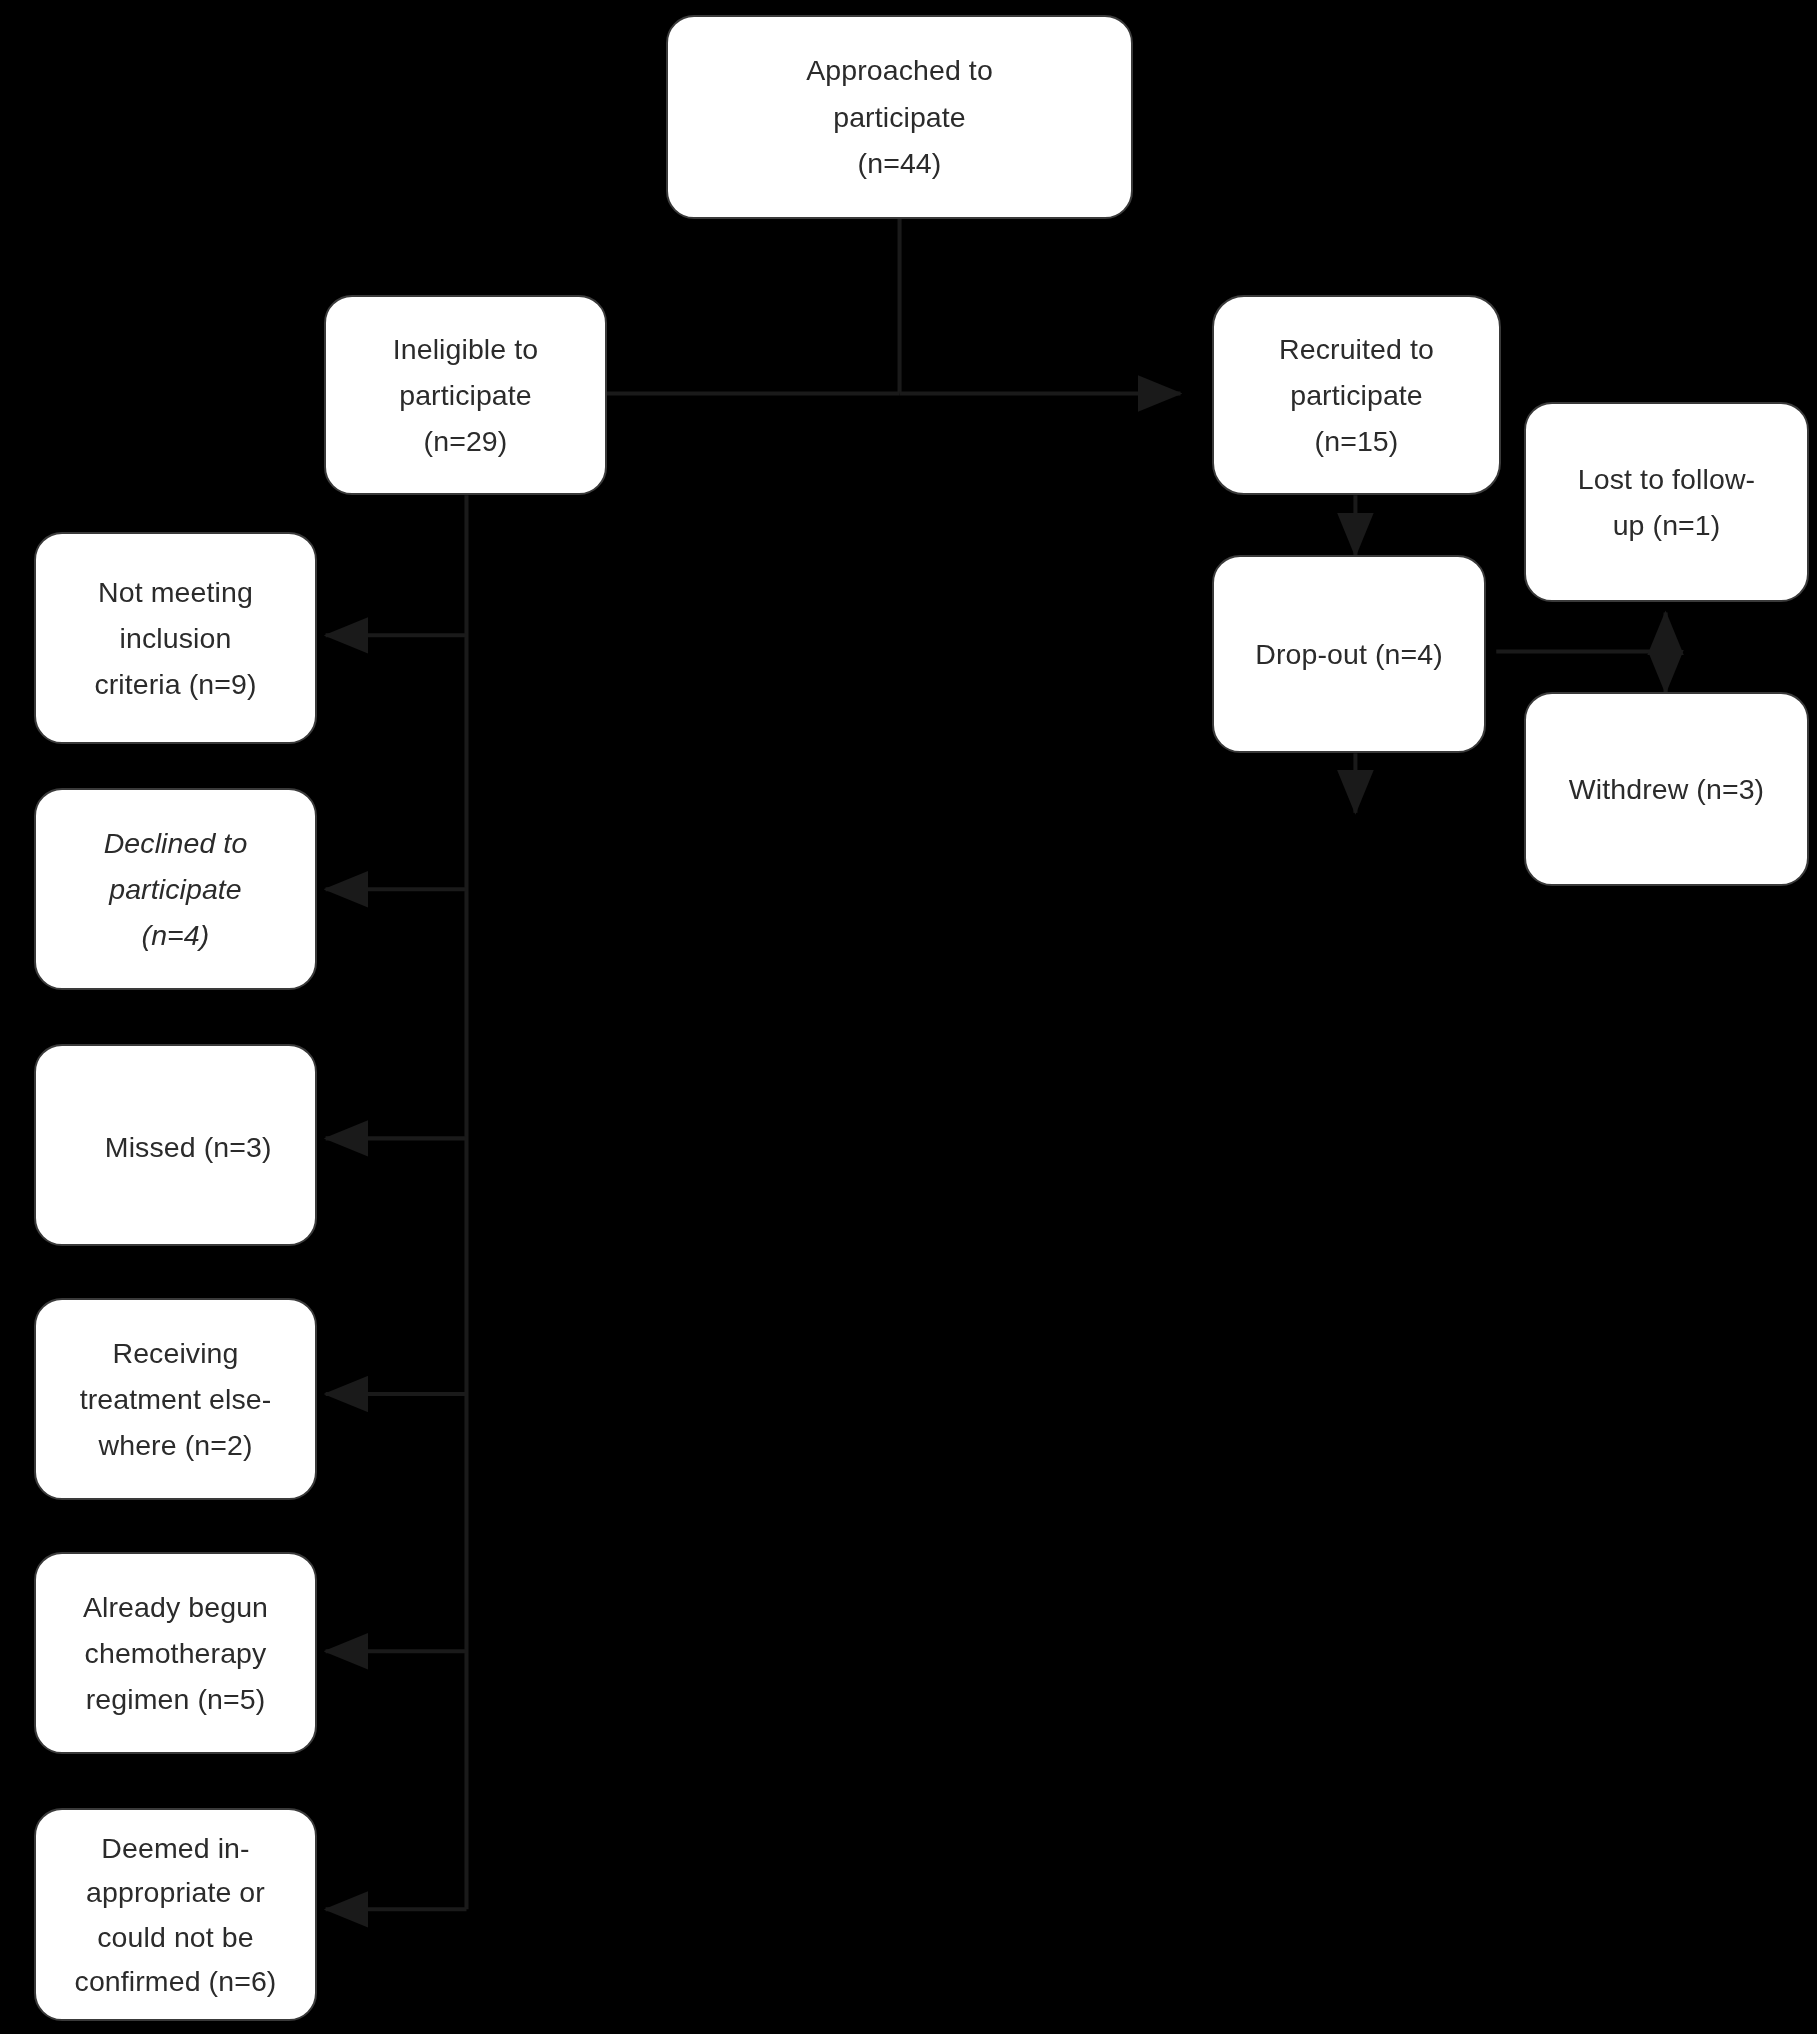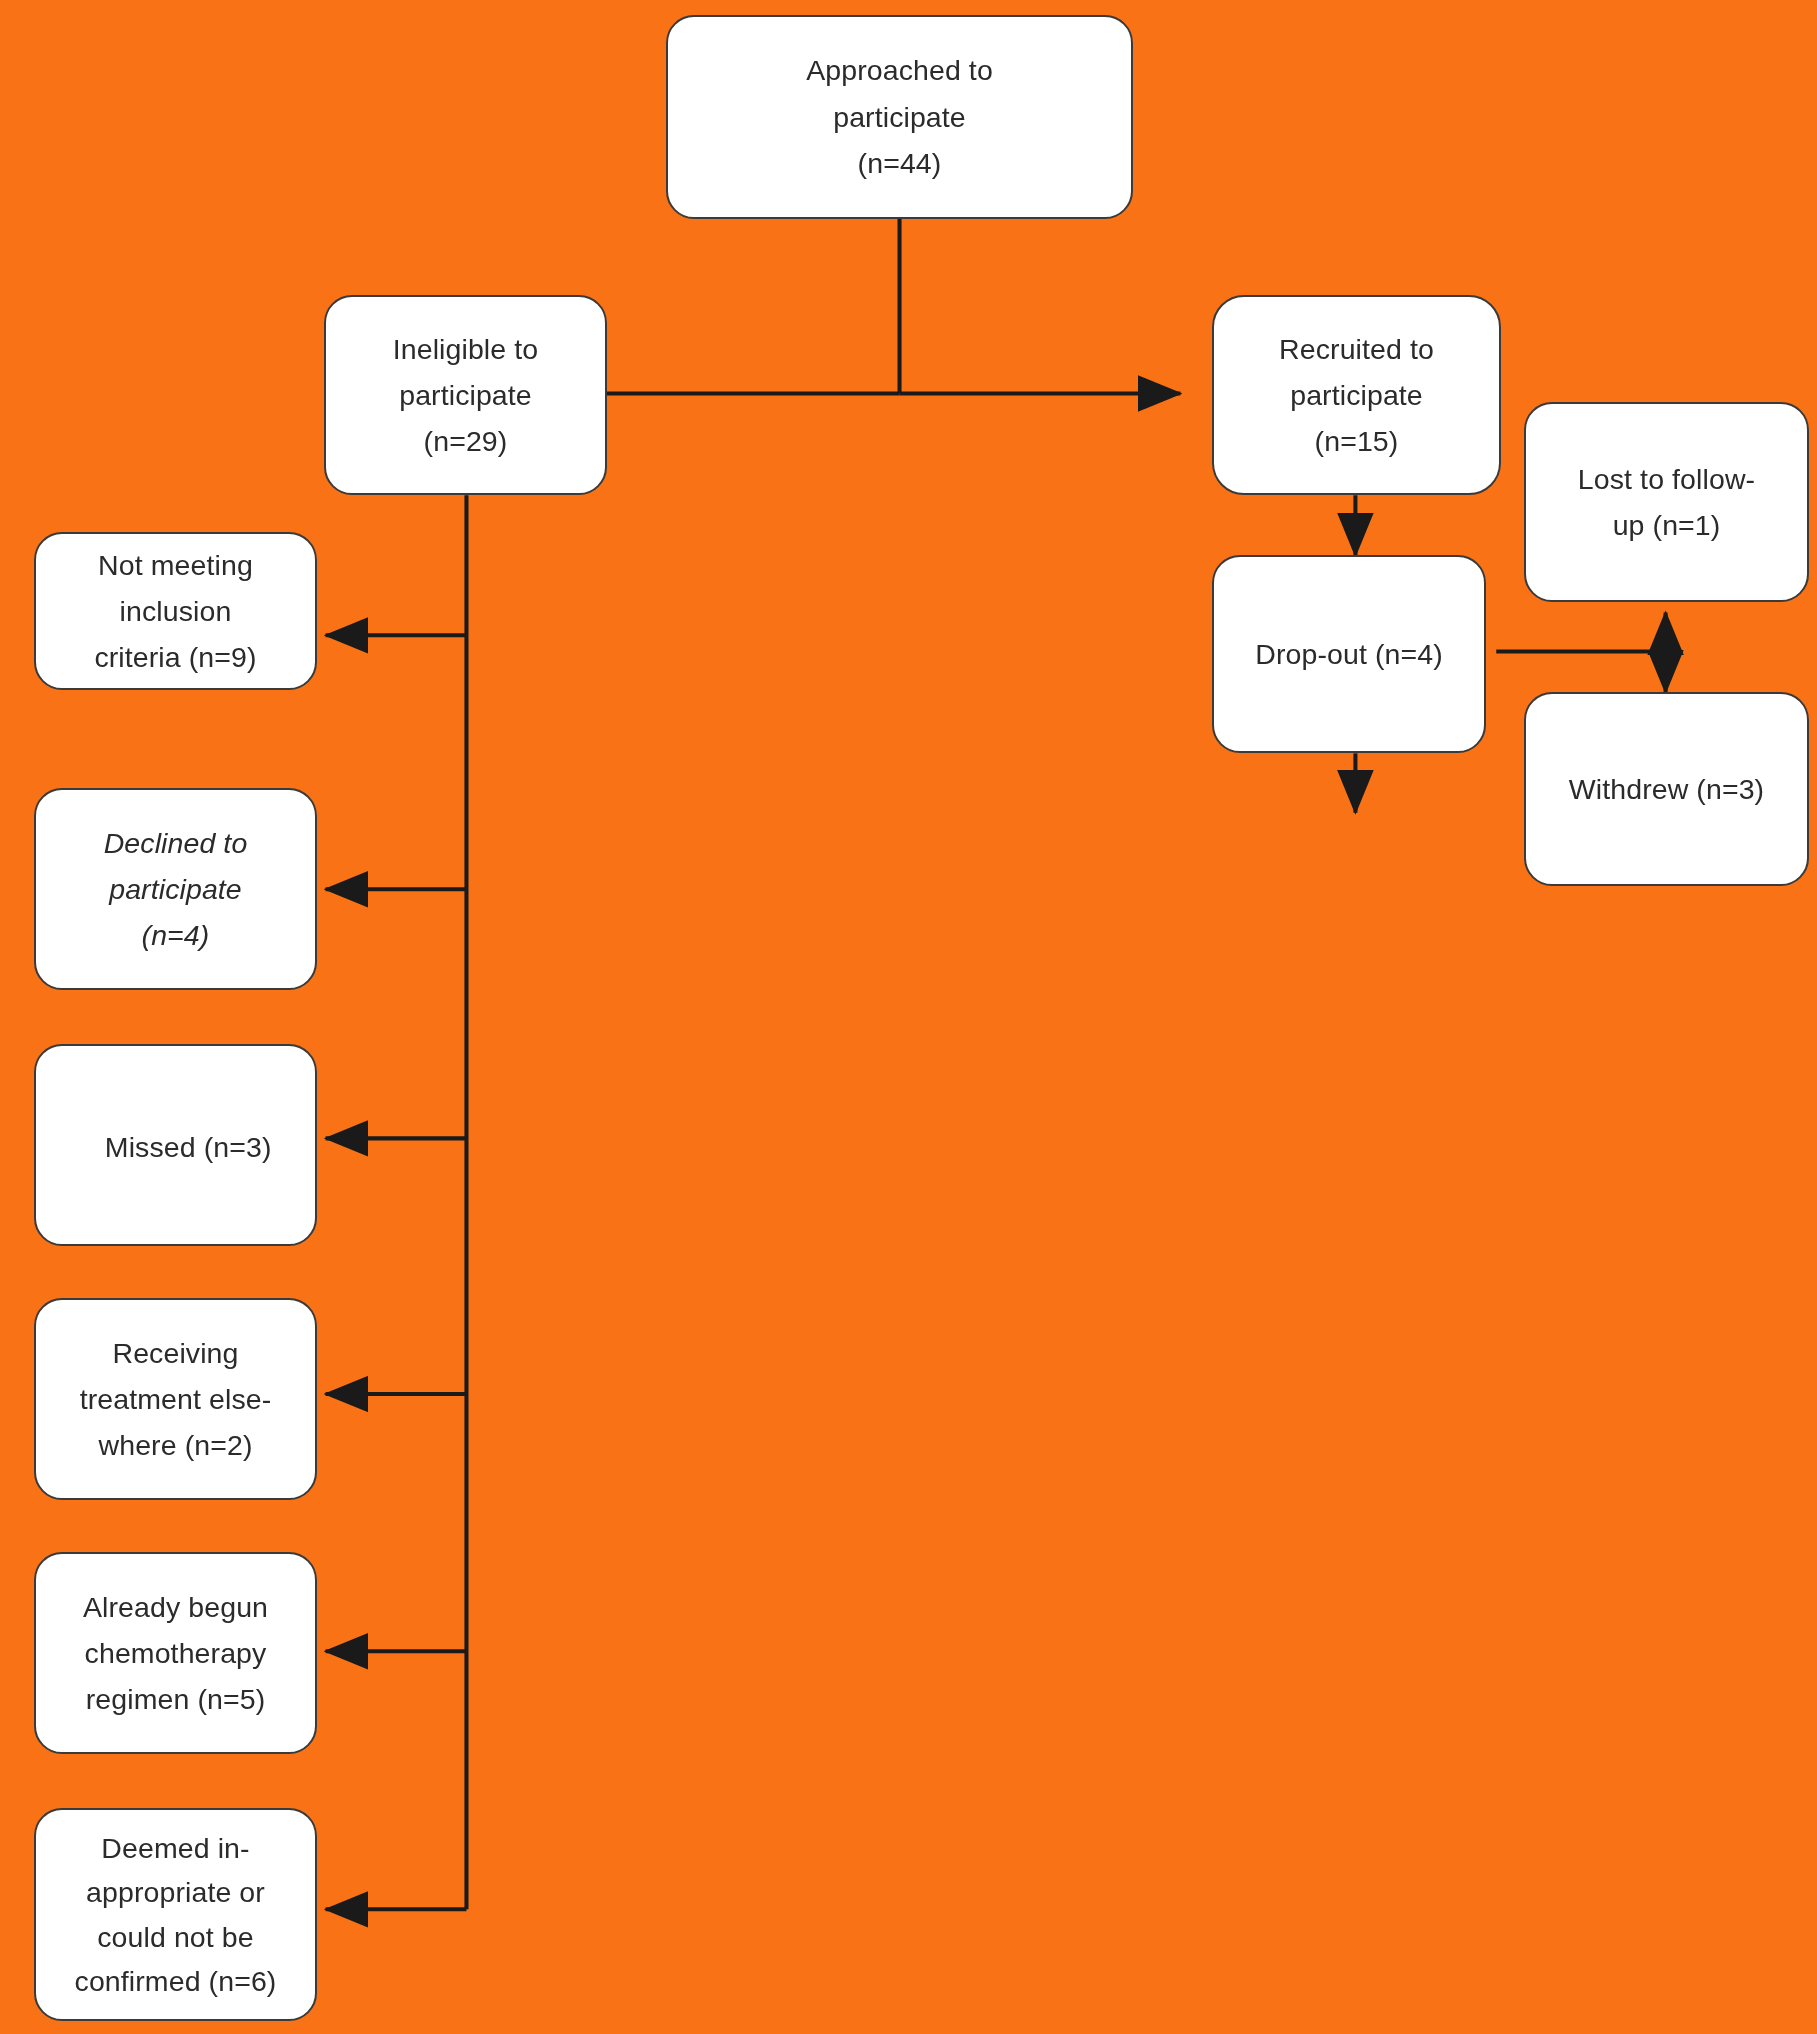--- a/index.html
+++ b/index.html
@@ -8,21 +8,21 @@
     padding: 0;
     background: #ffffff;
   }
   body {
     font-family: "Liberation Sans", sans-serif;
   }
   #flow-root {
     position: relative;
     width: 1817px;
     height: 2035px;
-    background: #f97316;
+    background: #000000;
     overflow: hidden;
   }
   #flow-svg {
     position: absolute;
     left: 0;
     top: 0;
     width: 1817px;
     height: 2035px;
   }
   .node-box {
@@ -117,21 +117,21 @@
 
   <div class="node-box" style="left:1524px; top:402px; width:285px; height:200px;">
     <span class="node-label">Lost to follow-
 up (n=1)</span>
   </div>
 
   <div class="node-box" style="left:1524px; top:692px; width:285px; height:194px;">
     <span class="node-label">Withdrew (n=3)</span>
   </div>
 
-  <div class="node-box" style="left:34px; top:532px; width:283px; height:158px;">
+  <div class="node-box" style="left:34px; top:532px; width:283px; height:212px;">
     <span class="node-label">Not meeting
 inclusion
 criteria (n=9)</span>
   </div>
 
   <div class="node-box" style="left:34px; top:788px; width:283px; height:202px;font-style:italic;">
     <span class="node-label">Declined to
 participate
 (n=4)</span>
   </div>

